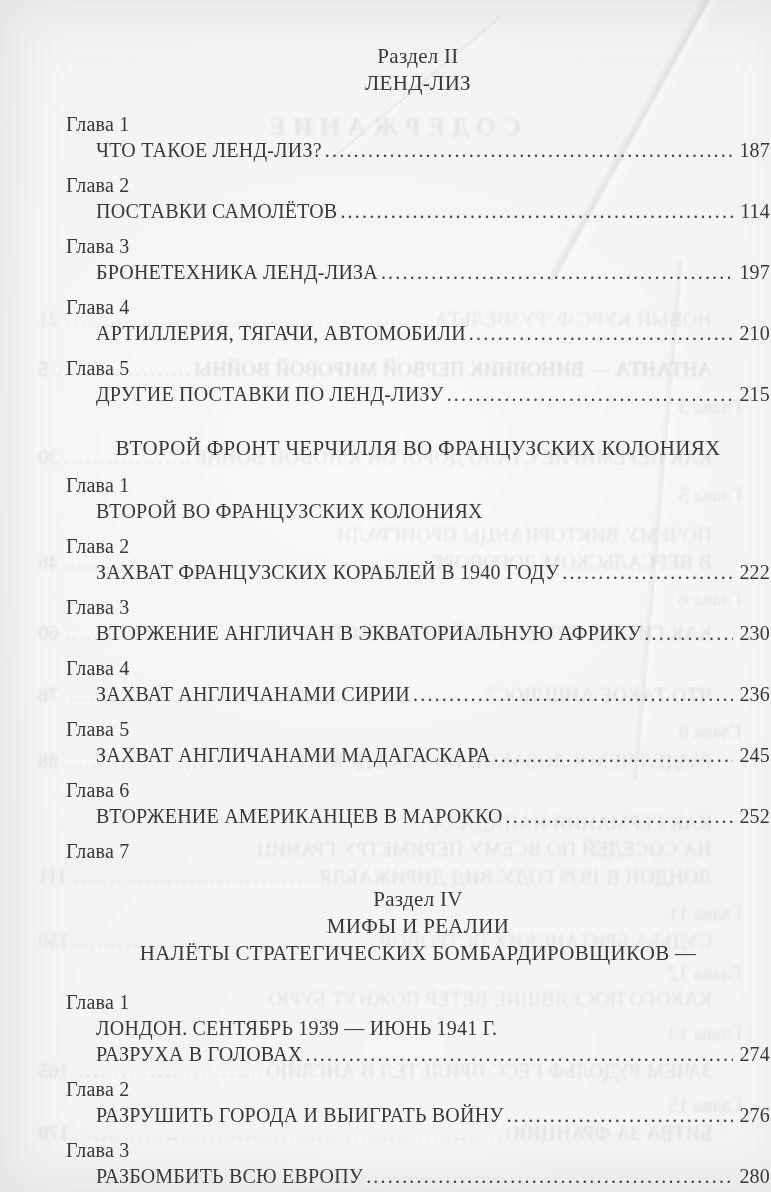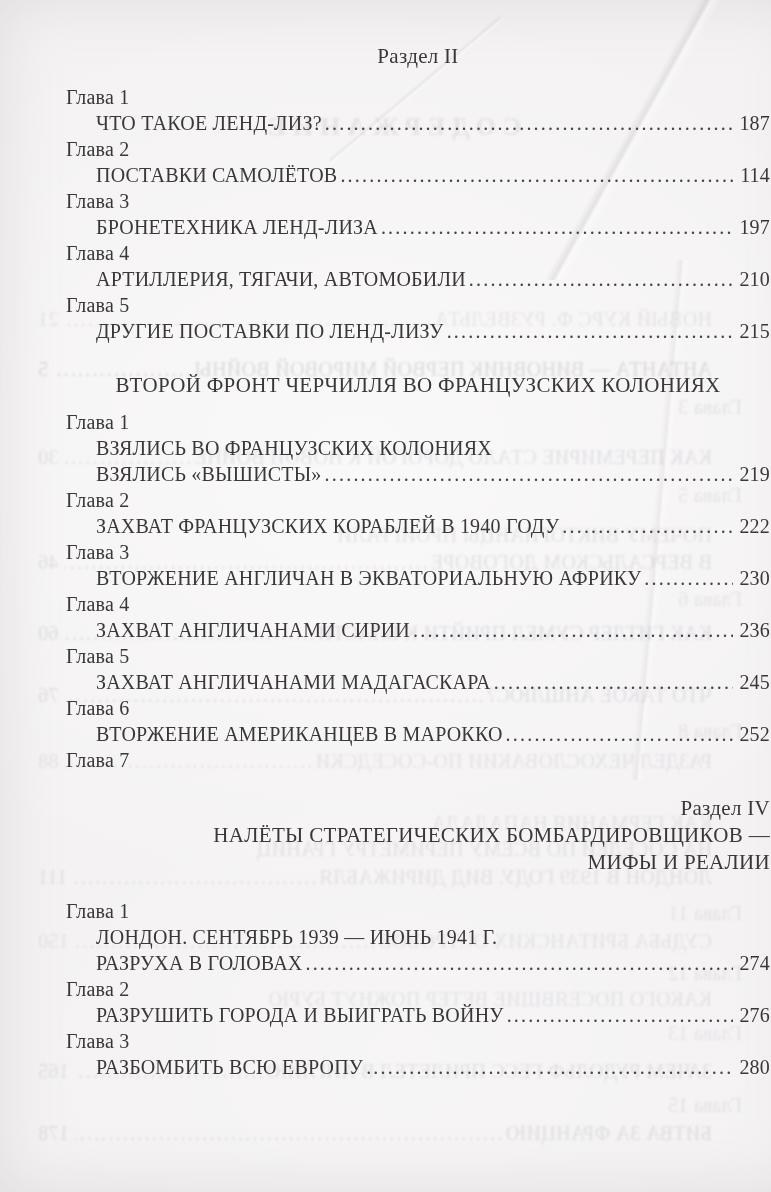--- a/index.html
+++ b/index.html
@@ -35,22 +35,22 @@
   .g-line.kind-plain{padding-left:30px;}
   .g-line.kind-heading{display:block;text-align:center;font-weight:bold;
     font-size:26px;letter-spacing:7px;padding-left:0;}
 
   
   .toc{position:absolute;inset:0;padding:43px 38px 0 66px;
     color:#3a3739;font-size:20px;line-height:26px;letter-spacing:.2px;}
   .sec-head{text-align:center;font-size:21px;line-height:27px;letter-spacing:.3px;}
   .section.s0 .sec-head{margin:0 0 14px 0;}
   .section.s1 .sec-head{margin:28px 0 10px 0;}
-  .section.s2 .sec-head{margin:22px 0 22px 0;text-align:right;}
-  .ch-label{white-space:nowrap;}
+  .section.s2 .sec-head{margin:22px 0 22px 0;}
+  .ch-label{white-space:nowrap;margin-top:9px;}
   .entry-line{display:flex;align-items:flex-end;padding-left:30px;white-space:nowrap;}
   .entry-line .t{padding-right:3px;}
   .entry-line .dots{flex:1;overflow:hidden;letter-spacing:2.2px;color:#474349;}
   .entry-line .dots::after{content:"..........................................................................................................................................................................";}
   .entry-line .pg{padding-left:6px;}
 </style>
 </head>
 <body>
 
 <div class="stage">
@@ -166,20 +166,23 @@
     <span class="gt">БИТВА ЗА ФРАНЦИЮ</span>
     <span class="gdots"></span>
     <span class="gpg">178</span>
   </div>
     </div>
 
   <main class="toc" id="toc">
       <section class="section s0">
     <header class="sec-head">
       <div class="kicker">Раздел II</div>
+      <div class="sec-titles">
+            <div>ЛЕНД-ЛИЗ</div>
+          </div>
     </header>
     <div class="chapters">
           <div class="chapter">
     <div class="ch-label">Глава 1</div>
     <div class="ch-lines">
               <div class="entry-line">
     <span class="t">ЧТО ТАКОЕ ЛЕНД-ЛИЗ?</span>
     <span class="dots"></span>
     <span class="pg">187</span>
   </div>
@@ -231,27 +234,22 @@
     <header class="sec-head">
       <div class="sec-titles">
             <div>ВТОРОЙ ФРОНТ ЧЕРЧИЛЛЯ ВО ФРАНЦУЗСКИХ КОЛОНИЯХ</div>
           </div>
     </header>
     <div class="chapters">
           <div class="chapter">
     <div class="ch-label">Глава 1</div>
     <div class="ch-lines">
               <div class="entry-line noleader">
-    <span class="t">ВЗЯЛИСЬ ВО ФРАНЦУЗСКИХ КОЛОНИЯХ</span>
-
-  </div>
-              <div class="entry-line">
-    <span class="t">ВЗЯЛИСЬ «ВЫШИСТЫ»</span>
-    <span class="dots"></span>
-    <span class="pg">219</span>
+    <span class="t">ВТОРОЙ ВО ФРАНЦУЗСКИХ КОЛОНИЯХ</span>
+
   </div>
             </div>
   </div>
           <div class="chapter">
     <div class="ch-label">Глава 2</div>
     <div class="ch-lines">
               <div class="entry-line">
     <span class="t">ЗАХВАТ ФРАНЦУЗСКИХ КОРАБЛЕЙ В 1940 ГОДУ</span>
     <span class="dots"></span>
     <span class="pg">222</span>
@@ -300,22 +298,22 @@
   </div>
           <div class="chapter">
     <div class="ch-label">Глава 7</div>
   </div>
         </div>
   </section>
       <section class="section s2">
     <header class="sec-head">
       <div class="kicker">Раздел IV</div>
       <div class="sec-titles">
+            <div>МИФЫ И РЕАЛИИ</div>
             <div>НАЛЁТЫ СТРАТЕГИЧЕСКИХ БОМБАРДИРОВЩИКОВ —</div>
-            <div>МИФЫ И РЕАЛИИ</div>
           </div>
     </header>
     <div class="chapters">
           <div class="chapter">
     <div class="ch-label">Глава 1</div>
     <div class="ch-lines">
               <div class="entry-line noleader">
     <span class="t">ЛОНДОН. СЕНТЯБРЬ 1939 — ИЮНЬ 1941 Г.</span>
 
   </div>

